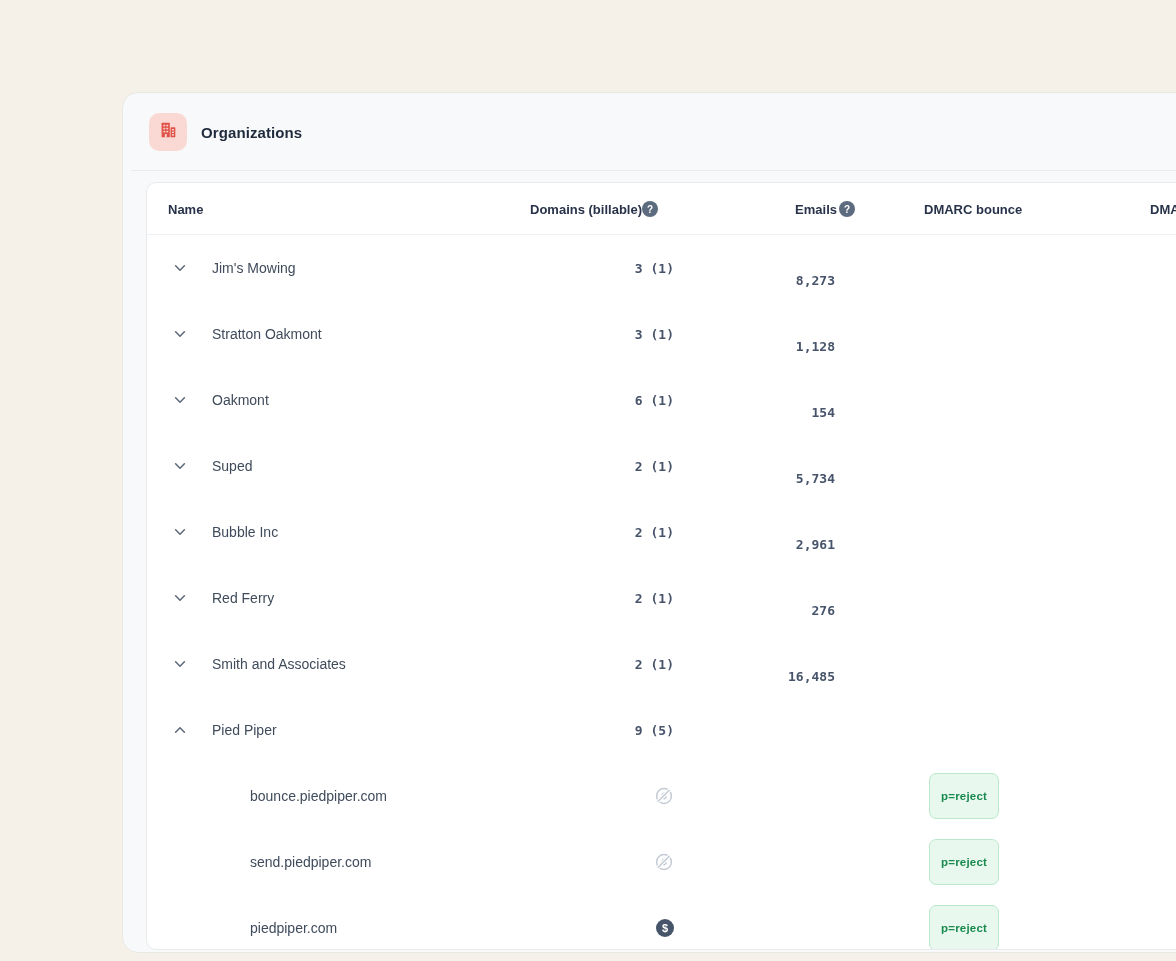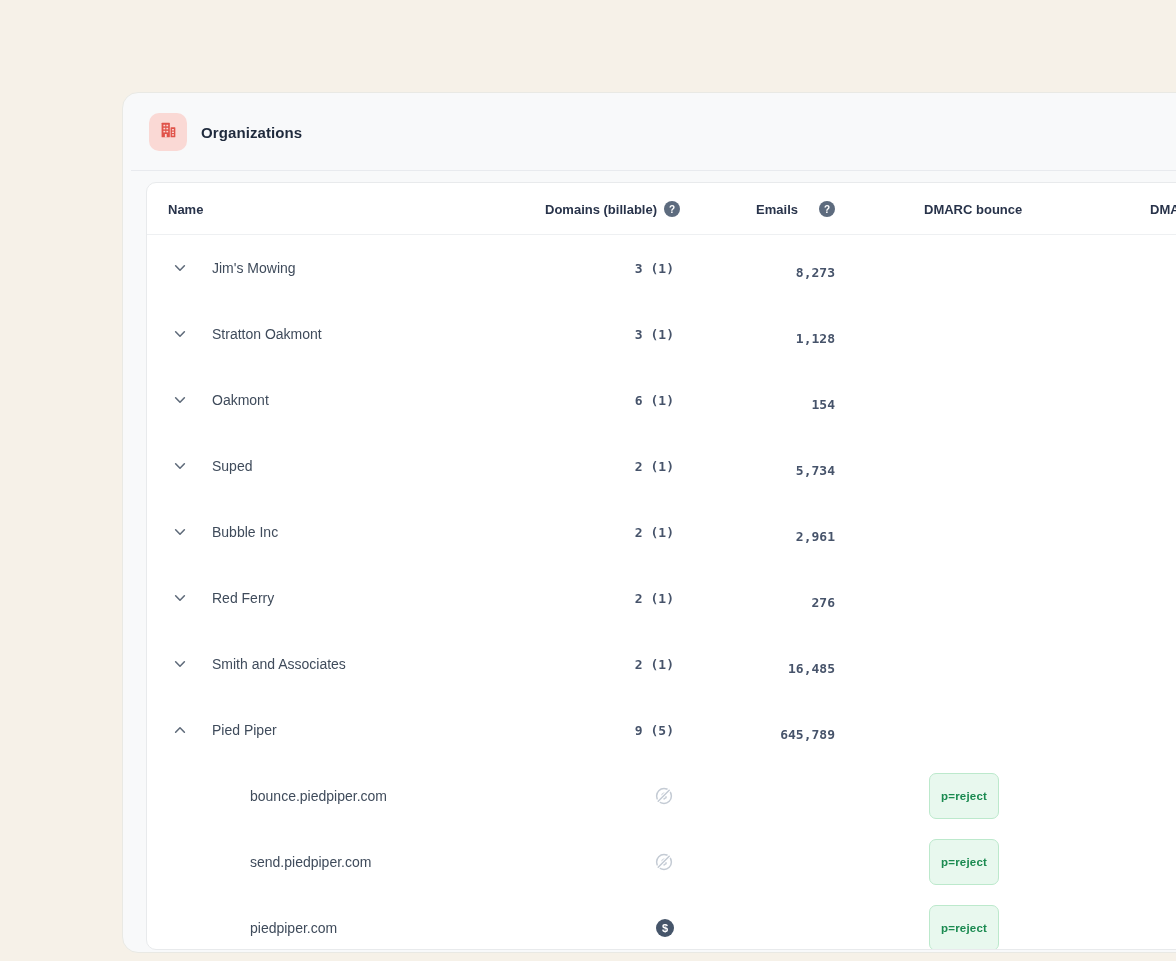--- a/index.html
+++ b/index.html
@@ -46,22 +46,22 @@
     position:absolute; left:0; top:0; width:100%; height:52px;
     border-bottom:1px solid #eef0f2;
   }
   .th {
     position:absolute; top:0; height:52px;
     display:flex; align-items:center;
     font-size:13px; font-weight:700; color:#28334a;
     white-space:nowrap;
   }
   .th-name   { left:21px; }
-  .th-domains{ left:336px; width:197px; justify-content:flex-end; gap:7px; }
-  .th-emails { left:560px; width:128px; justify-content:flex-end; gap:21px; }
+  .th-domains{ left:314px; width:197px; justify-content:flex-end; }
+  .th-emails { left:580px; width:128px; justify-content:flex-end; gap:2px; }
   .th-dmarc  { left:777px; }
   .th-dma    { left:1003px; }
   .help-circle {
     width:16px; height:16px; border-radius:50%;
     background:#5d6b7e; color:#ffffff;
     font-size:10px; font-weight:700;
     display:inline-flex; align-items:center; justify-content:center;
     flex:0 0 auto;
   }
   .rows { position:absolute; left:0; top:52px; width:100%; }
@@ -81,21 +81,21 @@
     display:flex; align-items:center;
     font-size:14px; color:#3f4b5b; white-space:nowrap;
   }
   .cell-domains {
     position:absolute; left:330px; width:197px; top:0; height:66px;
     display:flex; align-items:center; justify-content:flex-end;
     font-family:"DejaVu Sans Mono", monospace;
     font-size:13px; font-weight:600; color:#46536a;
   }
   .cell-emails {
-    position:absolute; left:560px; width:128px; top:4px; height:66px;
+    position:absolute; left:560px; width:128px; top:12px; height:66px;
     display:flex; align-items:center; justify-content:flex-end;
     font-family:"DejaVu Sans Mono", monospace;
     font-size:13px; font-weight:600; color:#46536a;
   }
   .cell-billable {
     position:absolute; left:330px; width:197px; top:0; height:66px;
     display:flex; align-items:center; justify-content:flex-end;
   }
   .cell-dmarc {
     position:absolute; left:782px; top:0; height:66px;
@@ -243,21 +243,20 @@
       </div>
 
       <div class="row">
         <span class="chevron">
           <svg width="14" height="14" viewBox="0 0 16 16" fill="none">
               <polyline points="3,10.5 8,5.5 13,10.5" stroke="#5f6b7a" stroke-width="1.8" stroke-linecap="round" stroke-linejoin="round"></polyline>
             </svg>
         </span>
         <span class="org-name">Pied Piper</span>
         <span class="cell-domains">9 (5)</span>
-        <span class="cell-emails">645,789</span>
       </div>
 
       <div class="row">
         <span class="domain-name">bounce.piedpiper.com</span>
         <span class="cell-billable">
           <span class="icon-slot">
             <svg width="20" height="20" viewBox="0 0 20 20">
               <circle cx="10" cy="10" r="7.4" fill="none" stroke="#c4cbd4" stroke-width="1.5"></circle>
               <text x="10" y="13.4" text-anchor="middle" font-size="9.5" font-weight="bold" fill="#c4cbd4" font-family="DejaVu Sans, sans-serif">$</text>
               <line x1="16.2" y1="3.2" x2="3.2" y2="16.2" stroke="#ffffff" stroke-width="3.6"></line>

